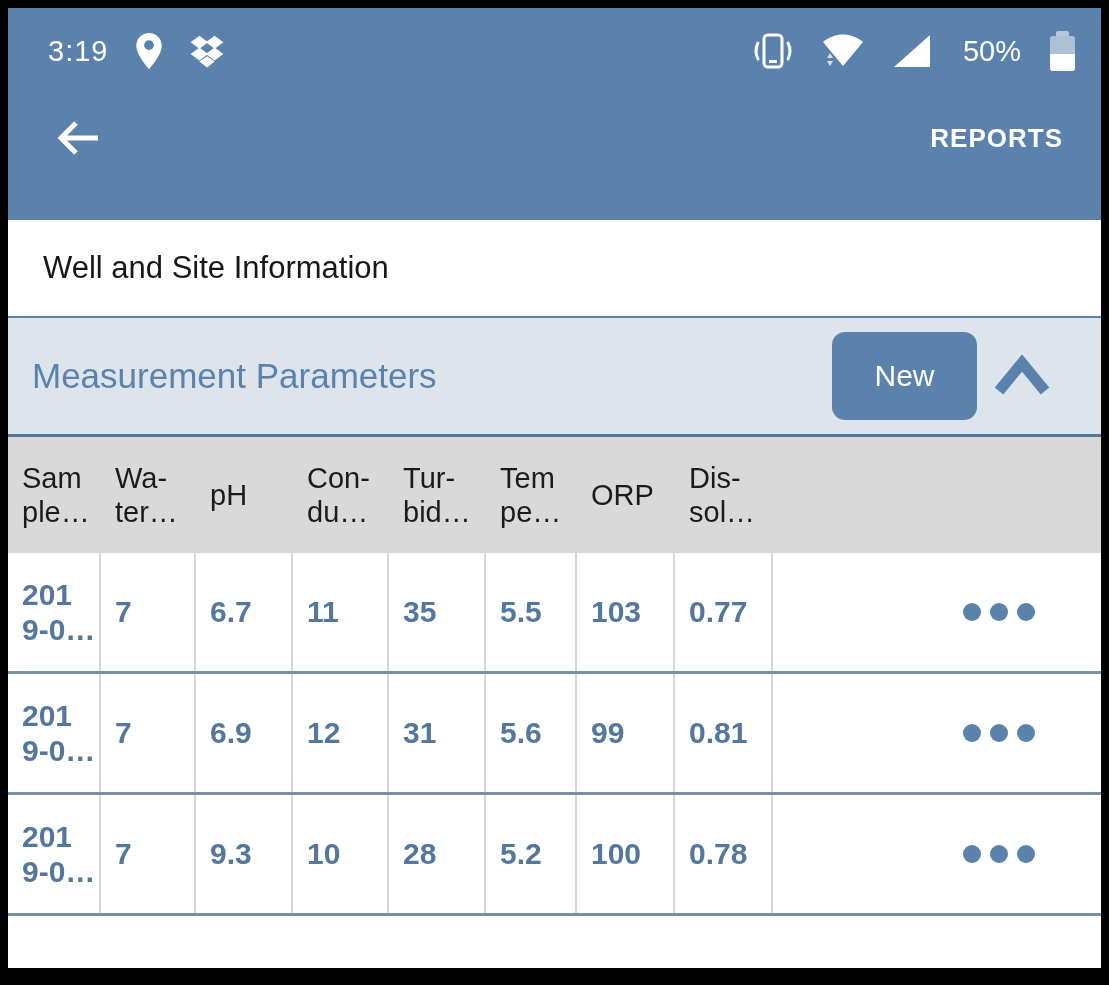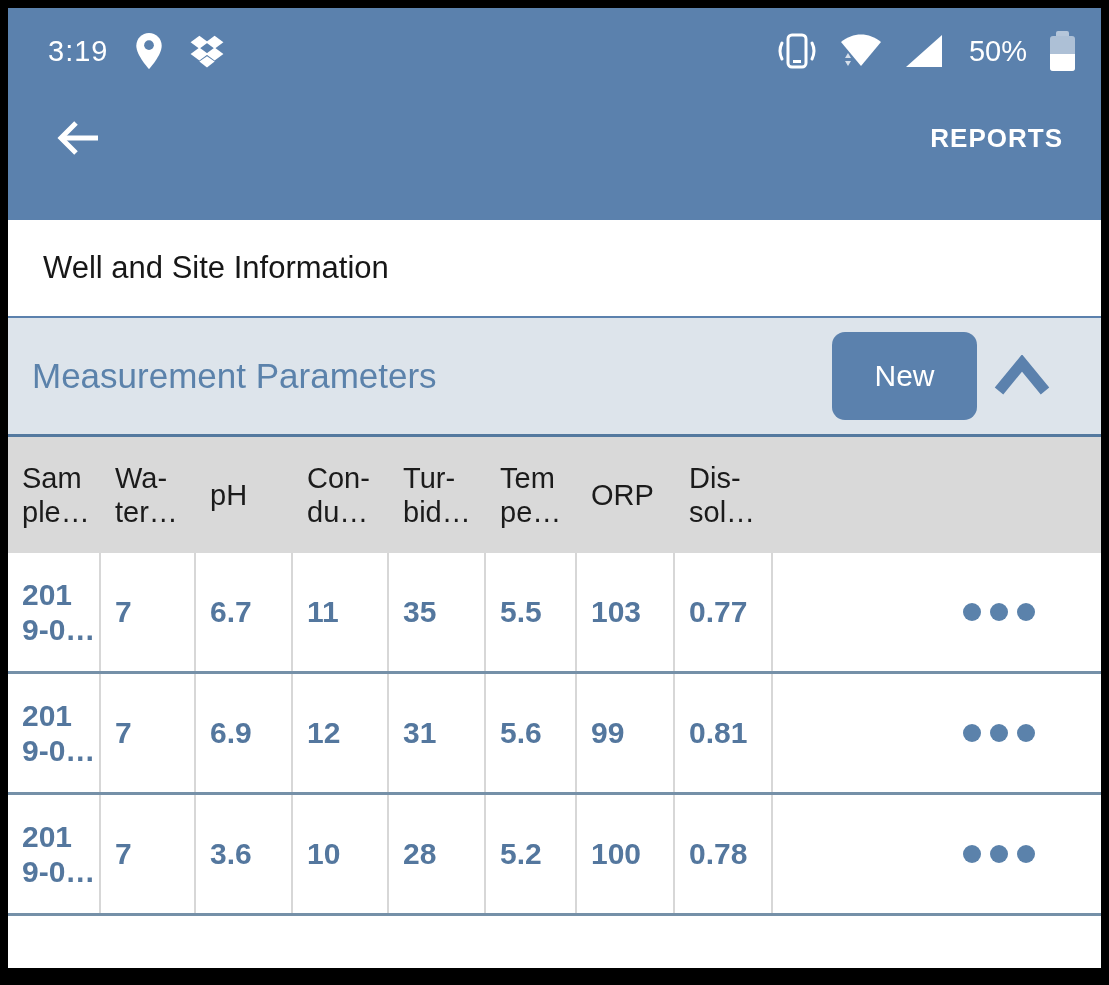--- a/index.html
+++ b/index.html
@@ -8,21 +8,21 @@
   .screen { position:absolute; top:8px; left:8px; width:1093px; height:960px;
             background:#fca5a5; overflow:hidden; }
 
   
   .top-blue { height:212px; background:#5b81ad; color:#fff; }
   .status-row { display:flex; align-items:center; padding:22px 26px 0 40px; height:64px; }
   .status-time { font-size:29px; letter-spacing:1px; }
   .sicon { display:flex; align-items:center; justify-content:center; }
   .status-left-icons { display:flex; align-items:center; gap:26px; margin-left:28px; }
   .status-spacer { flex:1; }
-  .status-right-icons { display:flex; align-items:center; gap:19px; }
+  .status-right-icons { display:flex; align-items:center; gap:25px; }
   .battery-pct { font-size:29px; margin:0 4px 0 6px; }
   .battery { position:relative; width:25px; height:40px; }
   .battery .nub { position:absolute; top:0; left:6px; width:13px; height:5px;
                   background:rgba(255,255,255,.55); border-radius:2px 2px 0 0; }
   .battery .body { position:absolute; top:5px; left:0; width:25px; height:35px;
                    border-radius:3px; background:rgba(255,255,255,.5); overflow:hidden; }
   .battery .fill { position:absolute; bottom:0; left:0; width:100%; height:50%; background:#fff; }
 
   .appbar-row { display:flex; align-items:center; padding:0 38px 0 44px; margin-top:28px; height:76px; }
   .back-btn { width:52px; height:52px; display:flex; align-items:center; justify-content:center; cursor:pointer; }
@@ -190,21 +190,21 @@
     <span class="cell c7">0.81</span>
     <span class="cell c8">
       <span class="dots"><span class="dot"></span><span class="dot"></span><span class="dot"></span></span>
     </span>
   </div>
 
   <div class="trow">
     <span class="cell c0">201
 9-0…</span>
     <span class="cell c1">7</span>
-    <span class="cell c2">3.6</span>
+    <span class="cell c2">9.3</span>
     <span class="cell c3">10</span>
     <span class="cell c4">28</span>
     <span class="cell c5">5.2</span>
     <span class="cell c6">100</span>
     <span class="cell c7">0.78</span>
     <span class="cell c8">
       <span class="dots"><span class="dot"></span><span class="dot"></span><span class="dot"></span></span>
     </span>
   </div>
 

